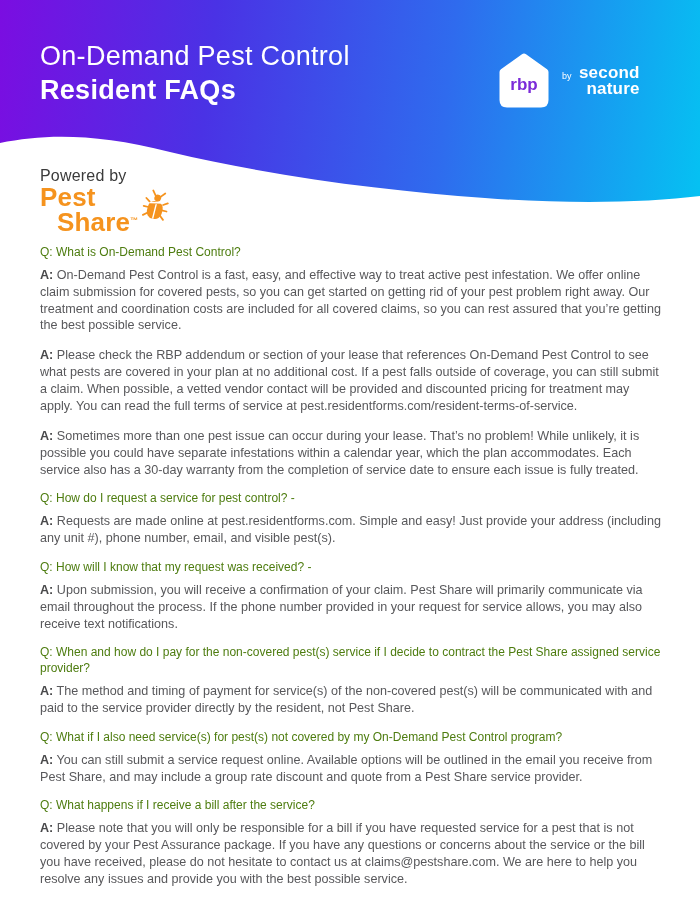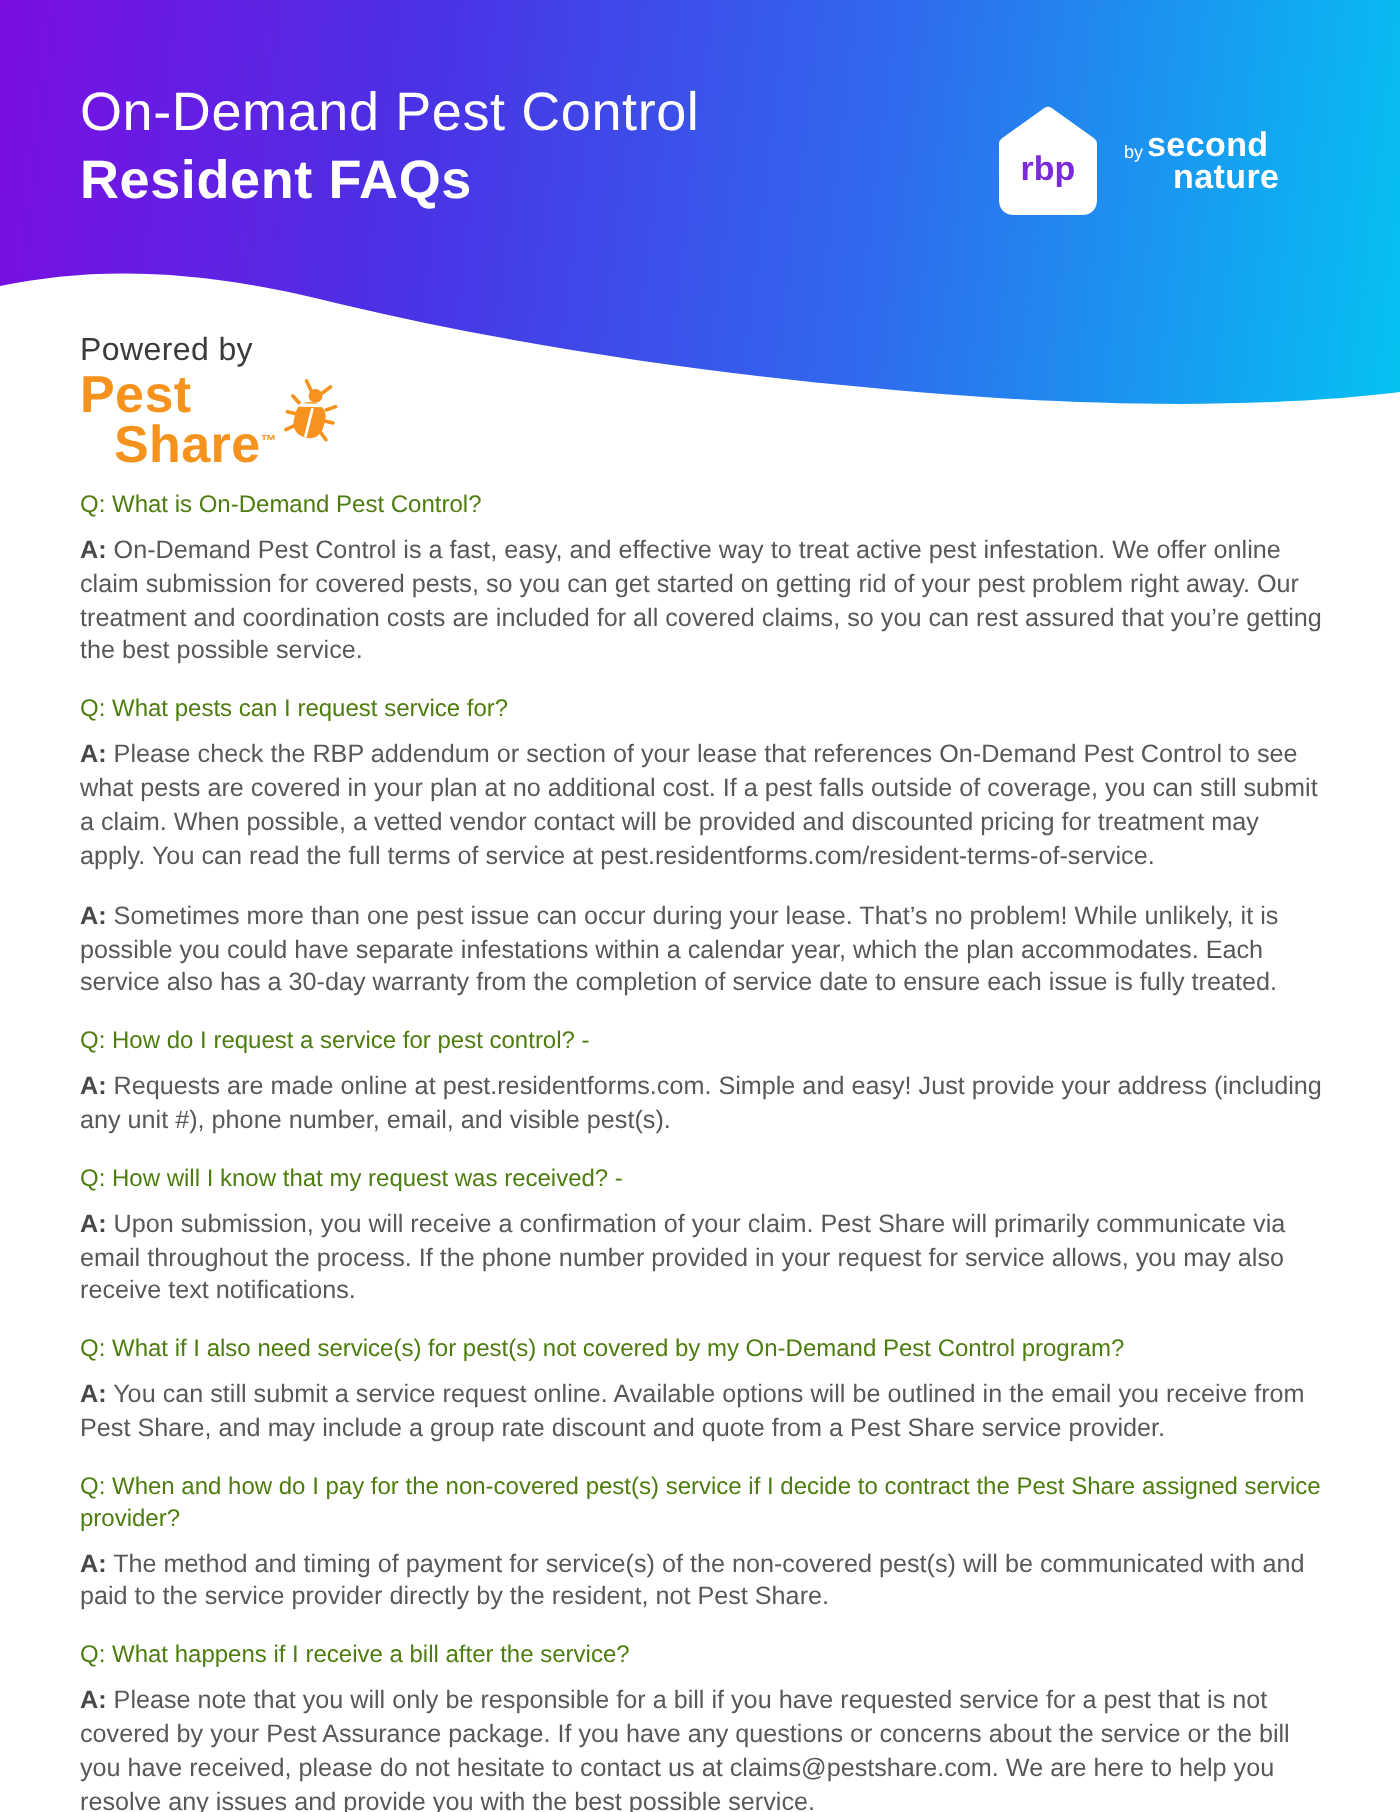--- a/index.html
+++ b/index.html
@@ -11,21 +11,21 @@
     background:linear-gradient(97deg,#7b0de1 0%,#4a32e5 30%,#2f6bee 63%,#05c2f2 100%);}
   .wave{position:absolute;left:0;bottom:0;width:700px;height:215px;display:block;}
   .titles{position:absolute;left:40px;top:40px;color:#ffffff;}
   .title-line1{font-size:27px;font-weight:400;letter-spacing:.3px;line-height:1.25;}
   .title-line2{font-size:27px;font-weight:700;letter-spacing:.3px;line-height:1.25;}
 
   
   .rbp-lockup{position:absolute;top:48px;left:494px;display:flex;align-items:center;}
   .rbp-badge{position:relative;width:60px;height:66px;}
   .rbp-badge svg{display:block;}
-  .sn-text{display:flex;margin-left:8px;color:#fff;}
+  .sn-text{display:flex;margin-left:8px;color:#fff;text-align:right;}
   .sn-by{font-size:9px;font-weight:400;margin:6px 2px 0 0;}
   .sn-stack{font-size:17px;font-weight:700;line-height:.95;letter-spacing:.2px;}
   .sn-line2{padding-left:13px;}
 
   
   .powered{position:absolute;left:40px;top:167px;width:130px;}
   .powered-label{font-size:16px;color:#3b3b3b;letter-spacing:.2px;margin-bottom:1px;}
   .ps-row{display:flex;align-items:flex-start;justify-content:center;}
   .ps-word{font-size:26px;font-weight:800;color:#f5931e;line-height:.92;letter-spacing:.2px;}
   .ps-line2{margin-left:17px;margin-top:1px;white-space:nowrap;}
@@ -98,46 +98,45 @@
   </div>
 
   <div class="main">
 
     <section class="faq">
       <h3 class="q">Q: What is On-Demand Pest Control?</h3>
       <p class="a"><span class="ap">A:</span><span> On-Demand Pest Control is a fast, easy, and effective way to treat active pest infestation. We offer online claim submission for covered pests, so you can get started on getting rid of your pest problem right away. Our treatment and coordination costs are included for all covered claims, so you can rest assured that you’re getting the best possible service.</span></p>
     </section>
 
     <section class="faq">
-      <h3 class="q">Q: What pests can I request service for?</h3>
       <p class="a"><span class="ap">A:</span><span> Please check the RBP addendum or section of your lease that references On-Demand Pest Control to see what pests are covered in your plan at no additional cost. If a pest falls outside of coverage, you can still submit a claim. When possible, a vetted vendor contact will be provided and discounted pricing for treatment may apply. You can read the full terms of service at pest.residentforms.com/resident-terms-of-service.</span></p>
     </section>
 
     <section class="faq">
       <p class="a"><span class="ap">A:</span><span> Sometimes more than one pest issue can occur during your lease. That’s no problem! While unlikely, it is possible you could have separate infestations within a calendar year, which the plan accommodates. Each service also has a 30-day warranty from the completion of service date to ensure each issue is fully treated.</span></p>
     </section>
 
     <section class="faq">
       <h3 class="q">Q: How do I request a service for pest control? -</h3>
       <p class="a"><span class="ap">A:</span><span> Requests are made online at pest.residentforms.com. Simple and easy! Just provide your address (including any unit #), phone number, email, and visible pest(s).</span></p>
     </section>
 
     <section class="faq">
       <h3 class="q">Q: How will I know that my request was received? -</h3>
       <p class="a"><span class="ap">A:</span><span> Upon submission, you will receive a confirmation of your claim. Pest Share will primarily communicate via email throughout the process. If the phone number provided in your request for service allows, you may also receive text notifications.</span></p>
     </section>
 
     <section class="faq">
-      <h3 class="q">Q: What if I also need service(s) for pest(s) not covered by my On-Demand Pest Control program?</h3>
-      <p class="a"><span class="ap">A:</span><span> You can still submit a service request online. Available options will be outlined in the email you receive from Pest Share, and may include a group rate discount and quote from a Pest Share service provider.</span></p>
+      <h3 class="q">Q: When and how do I pay for the non-covered pest(s) service if I decide to contract the Pest Share assigned service provider?</h3>
+      <p class="a"><span class="ap">A:</span><span> The method and timing of payment for service(s) of the non-covered pest(s) will be communicated with and paid to the service provider directly by the resident, not Pest Share.</span></p>
     </section>
 
     <section class="faq">
-      <h3 class="q">Q: When and how do I pay for the non-covered pest(s) service if I decide to contract the Pest Share assigned service provider?</h3>
-      <p class="a"><span class="ap">A:</span><span> The method and timing of payment for service(s) of the non-covered pest(s) will be communicated with and paid to the service provider directly by the resident, not Pest Share.</span></p>
+      <h3 class="q">Q: What if I also need service(s) for pest(s) not covered by my On-Demand Pest Control program?</h3>
+      <p class="a"><span class="ap">A:</span><span> You can still submit a service request online. Available options will be outlined in the email you receive from Pest Share, and may include a group rate discount and quote from a Pest Share service provider.</span></p>
     </section>
 
     <section class="faq">
       <h3 class="q">Q: What happens if I receive a bill after the service?</h3>
       <p class="a"><span class="ap">A:</span><span> Please note that you will only be responsible for a bill if you have requested service for a pest that is not covered by your Pest Assurance package. If you have any questions or concerns about the service or the bill you have received, please do not hesitate to contact us at claims@pestshare.com. We are here to help you resolve any issues and provide you with the best possible service.</span></p>
     </section>
 
   </div>
 </div>
 

